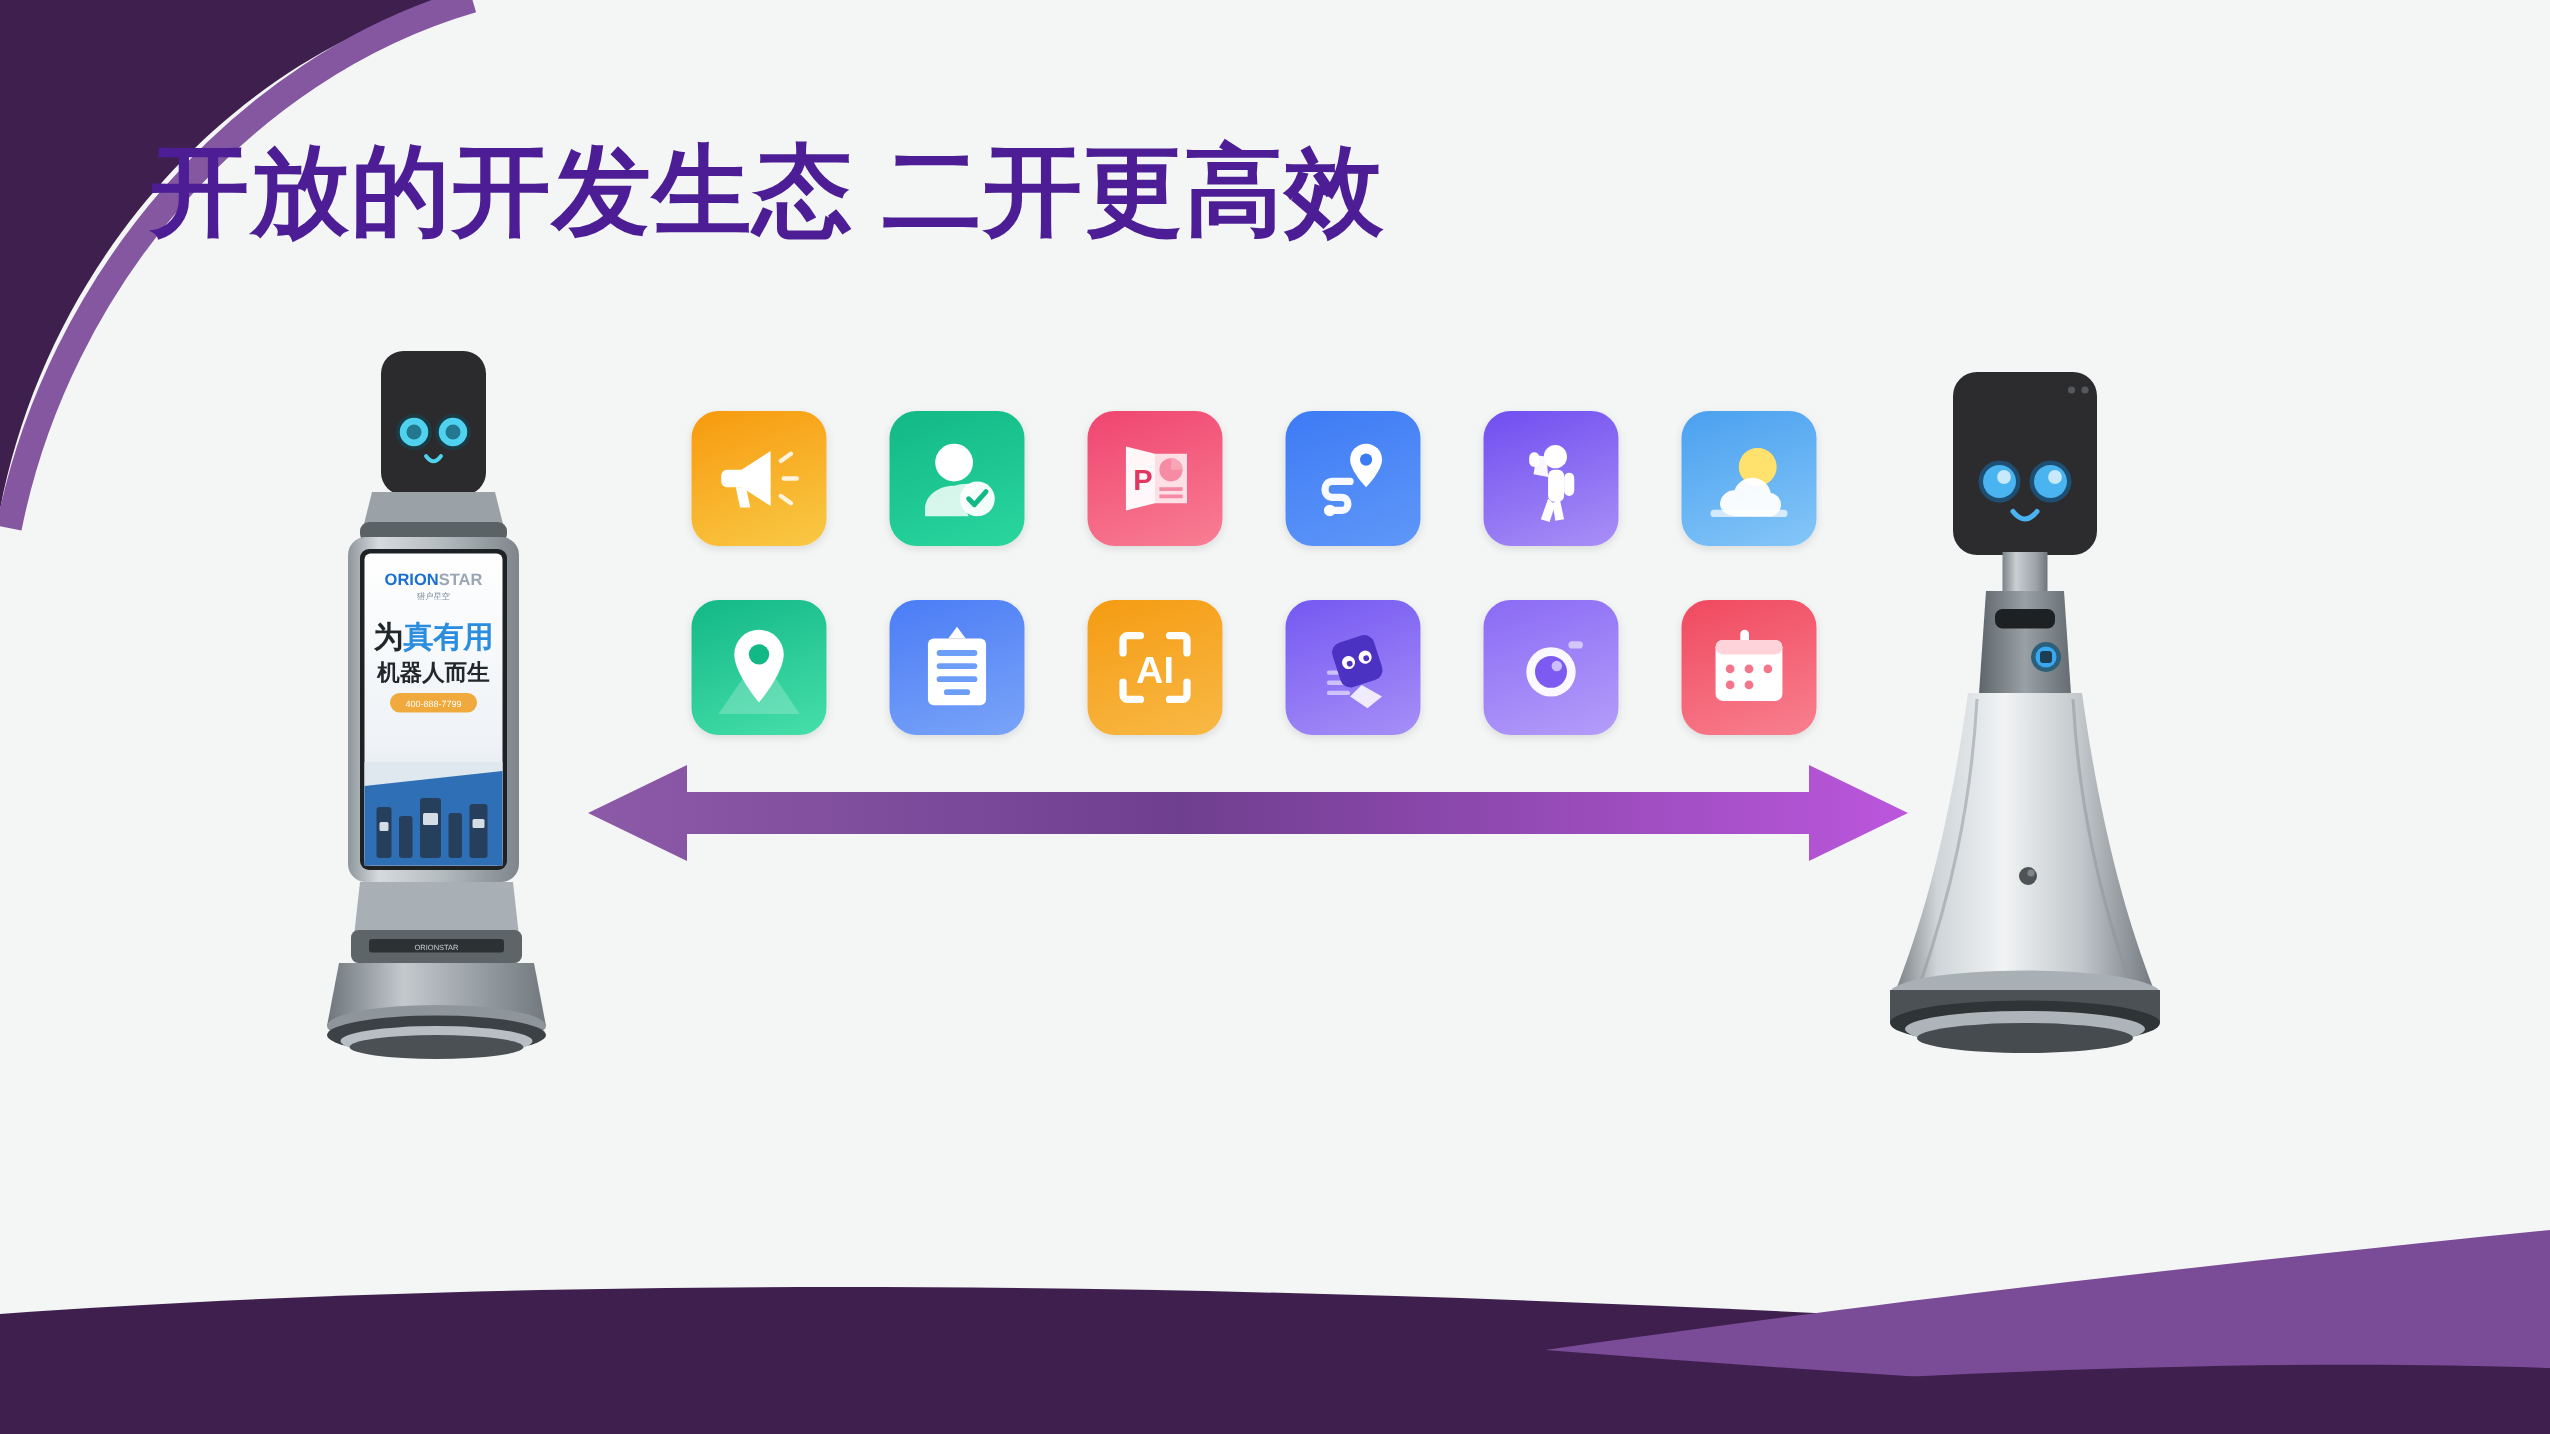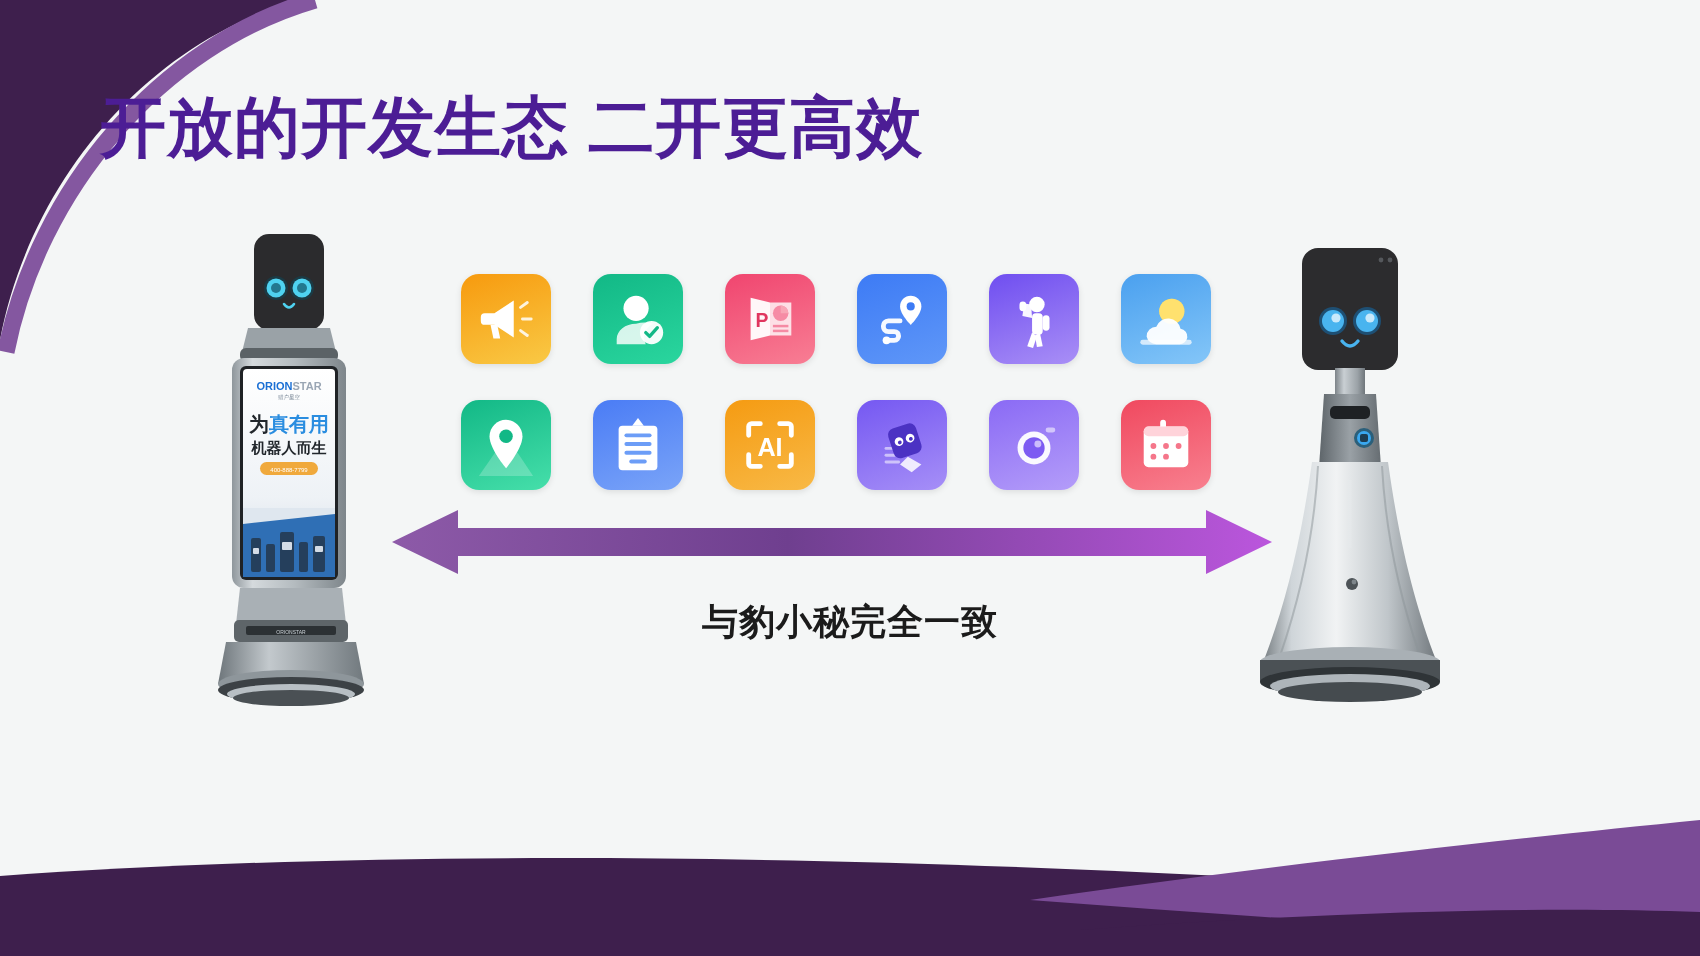--- a/index.html
+++ b/index.html
@@ -320,21 +320,20 @@
     <linearGradient id="arrowg" x1="0" y1="0" x2="1" y2="0">
       <stop offset="0" stop-color="#8d5aa8"></stop>
       <stop offset="0.45" stop-color="#6f3f8f"></stop>
       <stop offset="1" stop-color="#bb56dd"></stop>
     </linearGradient>
   </defs>
   <path d="M0,34 L66,2 L66,20 L814,20 L814,2 L880,34 L814,66 L814,48 L66,48 L66,66 Z" fill="url(#arrowg)"></path>
 </svg>
 
 <div class="caption">
-  <div class="caption-line">与豹小秘完全一致</div>
 </div>
 
 <svg class="robot-right" viewBox="0 0 220 470">
   <defs>
     <linearGradient id="rneck" x1="0" y1="0" x2="1" y2="0">
       <stop offset="0" stop-color="#7c8388"></stop>
       <stop offset="0.3" stop-color="#c9cfd3"></stop>
       <stop offset="0.75" stop-color="#9ba2a7"></stop>
       <stop offset="1" stop-color="#6f767b"></stop>
     </linearGradient>

